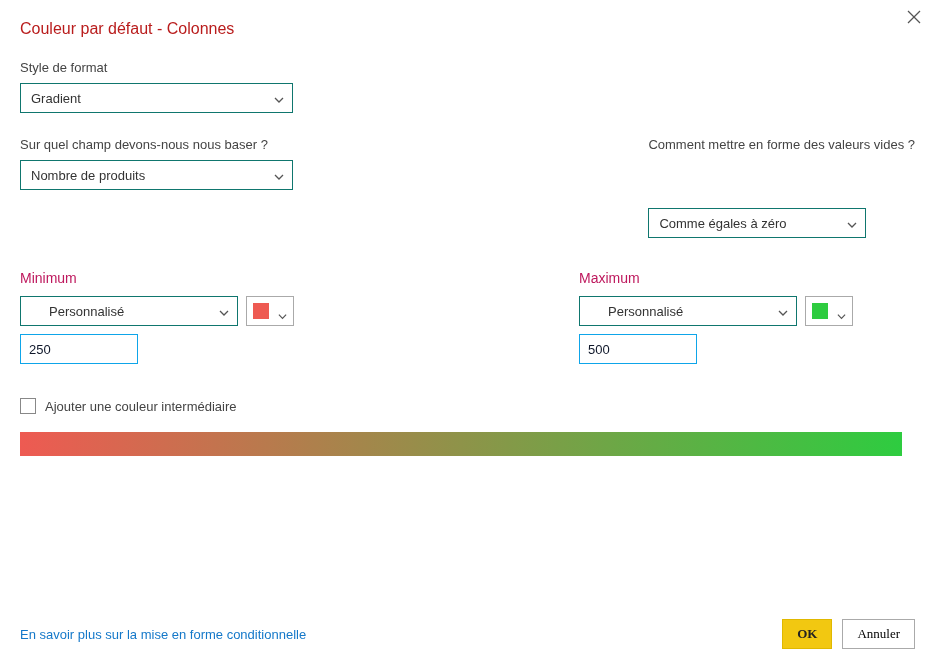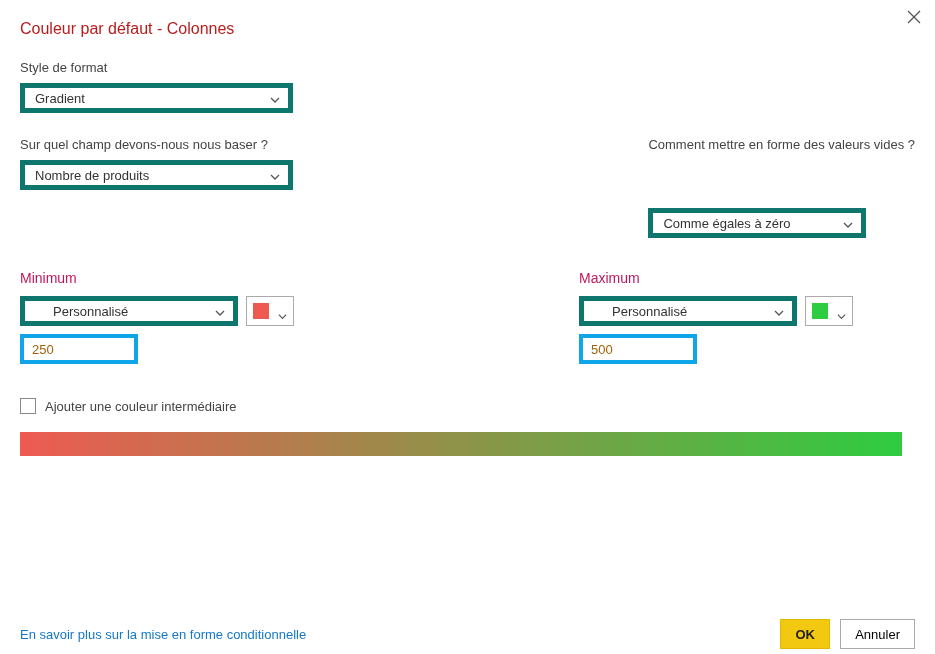--- a/index.html
+++ b/index.html
@@ -57,21 +57,21 @@
   }
   .col {
     display: flex;
     flex-direction: column;
   }
   .col-left {
     margin-right: 40px;
   }
   .dropdown {
     position: relative;
-    border: 5px solid #0f766e;
+    border: 1px solid #0f766e;
     height: 30px;
     display: flex;
     align-items: center;
     padding: 0 10px;
     font-size: 13px;
     color: #333;
     background: #fff;
     cursor: pointer;
   }
   .dropdown.wide1 { width: 273px; }
@@ -123,26 +123,26 @@
     height: 9px;
   }
   .color-picker .chev svg {
     width: 9px;
     height: 9px;
     stroke: #555;
     stroke-width: 1.3;
     fill: none;
   }
   .text-input {
-    border: 4px solid #0ea5e9;
+    border: 1px solid #0ea5e9;
     height: 30px;
     width: 118px;
     padding: 0 8px;
     font-size: 13px;
-    color: #a16207;
+    color: #0f172a;
     margin-top: 8px;
     font-family: inherit;
   }
   .checkbox-row {
     display: flex;
     align-items: center;
     margin-top: 24px;
     margin-bottom: 18px;
     gap: 9px;
     text-align: right;
@@ -181,21 +181,21 @@
     gap: 10px;
   }
   .btn {
     height: 30px;
     min-width: 50px;
     padding: 0 14px;
     border: 1px solid #aaa;
     background: #fff;
     font-size: 13px;
     cursor: pointer;
-    font-family: Liberation Sans, sans-serif;
+    font-family: Liberation Serif, serif;
     display: flex;
     align-items: center;
     justify-content: center;
   }
   .btn-primary {
     background: #f2c811;
     border-color: #e0b800;
     font-weight: 600;
     color: #222;
   }

